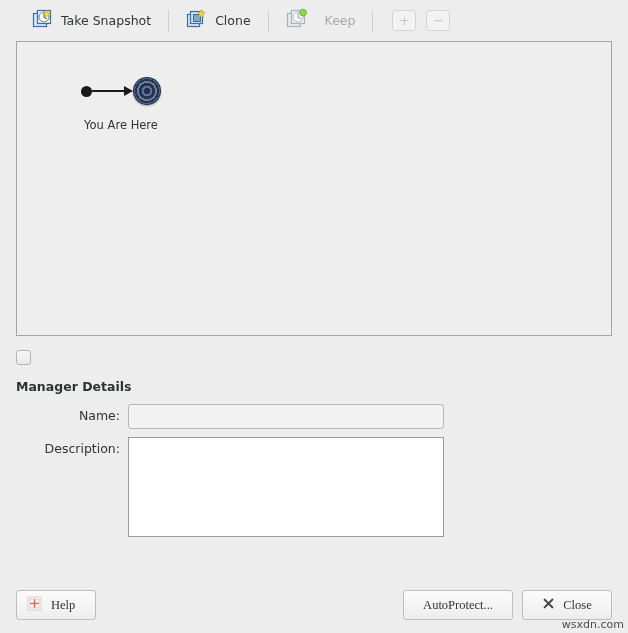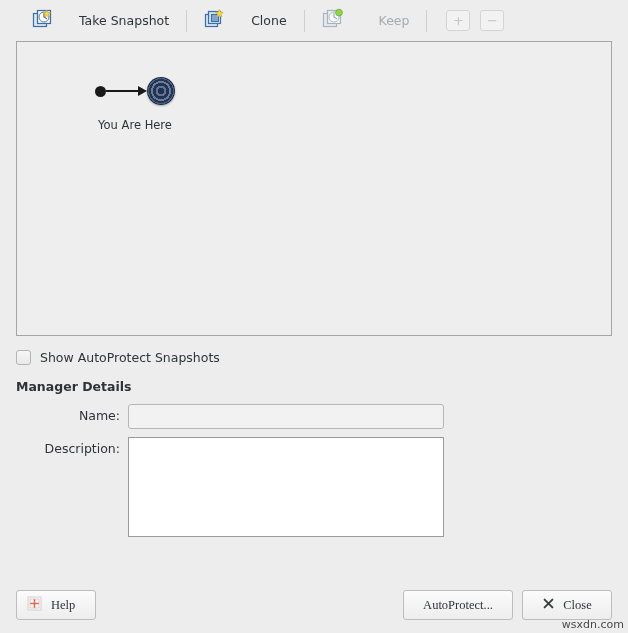--- a/index.html
+++ b/index.html
@@ -88,21 +88,21 @@
     background: #ededed;
     display: flex;
     align-items: center;
     padding-left: 24px;
     box-sizing: border-box;
     gap: 0px;
   }
   .tb-item {
     display: flex;
     align-items: center;
-    gap: 25px;
+    gap: 7px;
     padding: 3px 8px;
     border-radius: 3px;
     cursor: default;
   }
   .tb-label {
     font-size: 12.5px;
     color: #2e3436;
   }
   .tb-item.disabled .tb-label { color: #a6abad; padding-left: 10px; }
   .tb-sep {
@@ -139,21 +139,21 @@
   .tree-panel {
     height: 295px;
     background: #eeeeee;
     border: 1px solid #a5a5a5;
     box-sizing: border-box;
     position: relative;
     overflow: hidden;
   }
   .node-group {
     position: absolute;
-    left: 38px;
+    left: 24px;
     top: 26px;
     width: 160px;
     text-align: center;
   }
   .node-row {
     height: 46px;
     display: flex;
     align-items: center;
     justify-content: center;
   }
@@ -391,21 +391,20 @@
             <span class="arrow-head"></span>
           </span>
           <span class="target"></span>
         </div>
         <div class="node-label">You Are Here</div>
       </div>
     </div>
 
     <div class="checkrow">
       <span class="checkbox"></span>
-      <span class="checkrow-label">Show AutoProtect Snapshots</span>
     </div>
 
     <div class="section-title">Manager Details</div>
 
     <div class="form">
       <div class="form-label">Name:</div>
       <input class="field-name" type="text" value="" style="">
       <div class="form-label">Description:</div>
       <textarea class="field-desc" style=""></textarea>
     </div>

